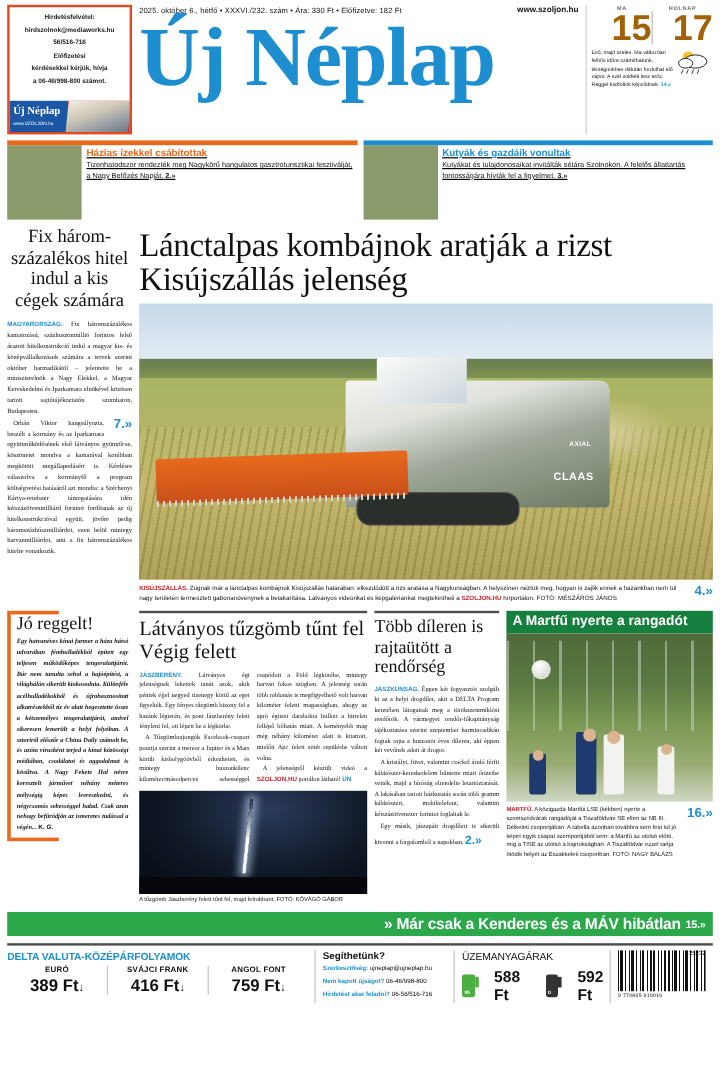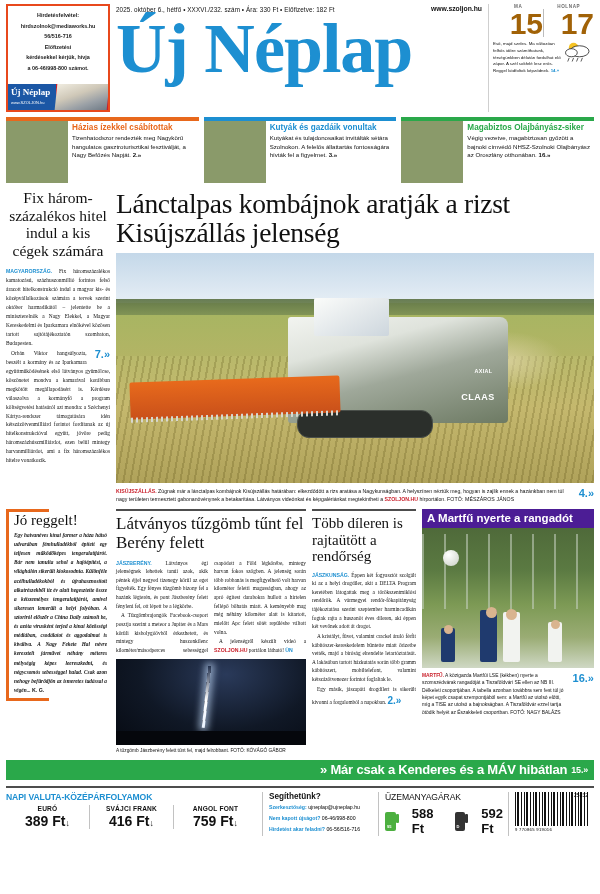--- a/index.html
+++ b/index.html
@@ -45,21 +45,21 @@
   .wx-heads { display: flex; }
   .wx-heads > div { flex: 1; text-align: center; font-size: 4.6px; font-weight: bold; color: #6b6b6b; letter-spacing: .6px; }
   .wx-temps { display: flex; align-items: flex-start; }
   .wx-temps > div { flex: 1; text-align: right; font-size: 30px; font-weight: bold; color: #a16207; line-height: 1; font-family: "Liberation Sans", sans-serif; }
   .wx-temps .sep { flex: 0 0 1px; background: #bcbcbc; height: 28px; }
   .wx-desc { font-size: 4.4px; line-height: 1.55; color: #111; margin-top: 2px; position: relative; padding-right: 1px; }
   .wx-desc .pg { color: #1d8fd1; font-weight: bold; }
   .wx-icon { float: right; width: 30px; height: 22px; margin: 0 0 1px 2px; }
 
   
-  .teasers { display: flex; gap: 5px; margin-top: 5px; height: 66px; }
+  .teasers { display: flex; gap: 5px; margin-top: 5px; height: 66px; text-decoration: underline; }
   .teaser { flex: 1; position: relative; display: flex; }
   .teaser .topbar { position: absolute; left: 0; right: 0; top: 0; height: 4px; }
   .teaser .photo { width: 62px; height: 62px; margin-top: 4px; background: #8a9a6a; flex: 0 0 62px; }
   .teaser .body { padding: 6px 2px 0 4px; flex: 1; }
   .teaser .t-title { font-size: 8.2px; font-weight: bold; line-height: 1.1; margin-bottom: 2px; }
   .teaser .t-text { font-size: 6.1px; line-height: 1.42; color: #111; }
   .teaser .t-text .pg { font-weight: bold; }
 
   .t1 .topbar { background: #e8681c; } .t1 .t-title { color: #e8681c; }
   .t2 .topbar { background: #1d8fd1; } .t2 .t-title { color: #1d8fd1; }
@@ -151,21 +151,21 @@
   .endpg-s { color: #1d8fd1; font-weight: bold; font-size: 10px; font-family: "Liberation Sans", sans-serif; }
 
   .meteor-photo { margin-top: 4px; height: 86px; position: relative; overflow: hidden;
     background: radial-gradient(ellipse at 58% 18%, #2a3a5a 0%, #101826 55%, #060a12 100%); }
   .meteor-photo .streak { position: absolute; left: 47%; top: 8%; width: 3px; height: 72%;
     background: linear-gradient(to bottom, rgba(255,255,255,0), #fff 55%, #eaf3ff 100%);
     transform: rotate(6deg); box-shadow: 0 0 7px 3px rgba(200,225,255,.65); }
   .meteor-photo .ground { position: absolute; left:0; right:0; bottom: 0; height: 16%; background: #05070c; }
   .meteor-cap { font-size: 4.8px; line-height: 1.4; margin-top: 3px; color: #111; }
 
-  .sport-badge { background: #4c1d95; color: #fff; font-size: 11.5px; font-weight: bold; padding: 3px 5px 4px 5px; }
+  .sport-badge { background: #15803d; color: #fff; font-size: 11.5px; font-weight: bold; padding: 3px 5px 4px 5px; }
   .sport-photo { height: 140px; position: relative; overflow: hidden;
     background: linear-gradient(to bottom,#4f6a3a 0%,#5b7a42 30%,#7d9a55 55%,#9aac74 78%,#cfd8c4 100%); }
   .sport-photo .fence { position: absolute; left:0; right:0; top: 4%; height: 54%;
     background: repeating-linear-gradient(90deg, rgba(200,210,195,.55) 0 2px, transparent 2px 22px); }
   .sport-photo .ball { position: absolute; left: 12%; top: 16%; width: 16px; height: 16px; border-radius: 50%;
     background: radial-gradient(circle at 35% 30%, #ffffff, #c9cfc4); }
   .p-white { position: absolute; bottom: 4%; background: #f2f3f0; border-radius: 2px; }
   .p-blue  { position: absolute; bottom: 4%; background: #1f3a6e; border-radius: 2px; }
   .p-head  { position: absolute; border-radius: 50%; background: #d9b48f; }
   .sport-cap { margin-top: 4px; display: flex; gap: 4px; align-items: flex-start; }
@@ -282,31 +282,20 @@
       <div class="photo ph-dogs"></div>
       <div class="body">
         <div class="t-title">Kutyák és gazdáik vonultak</div>
         <div class="t-text">
           <span>Kutyákat és tulajdonosaikat invitálták sétára Szolnokon. A felelős állattartás fontosságára hívták fel a figyelmet.</span>
           <span class="pg">3.»</span>
         </div>
       </div>
     </div>
 
-    <div class="teaser t3">
-      <div class="topbar"></div>
-      <div class="photo ph-ball"></div>
-      <div class="body">
-        <div class="t-title">Magabiztos Olajbányász-siker</div>
-        <div class="t-text">
-          <span>Végig vezetve, magabiztosan győzött a bajnoki címvédő NHSZ-Szolnoki Olajbányász az Oroszlány otthonában.</span>
-          <span class="pg">16.»</span>
-        </div>
-      </div>
-    </div>
   </div>
 
   <div class="main-row">
 
     <div class="col-left">
       <div class="left-head">Fix három-százalékos hitel indul a kis cégek számára</div>
       <div class="left-body">
         <p>
           <span class="loc">MAGYARORSZÁG.</span>
           <span>Fix háromszázalékos kamatozású, százhuszonmillió forintos felső árazott hitelkonstrukció indul a magyar kis- és középvállalkozások számára a tervek szerint október harmadikától – jelentette be a miniszterelnök a Nagy Elekkel, a Magyar Kereskedelmi és Iparkamara elnökével közösen tartott sajtótájékoztatón szombaton, Budapesten.</span>
@@ -358,21 +347,21 @@
         <div class="good-title">Jó reggelt!</div>
         <div class="good-text">
           <span>Egy hatvanéves kínai farmer a háza hátsó udvarában fémhulladékból épített egy teljesen működőképes tengeralattjárót. Bár nem tanulta sehol a hajóépítést, a világhálón sikerült kiokosodnia. Különféle acélhulladékokból és újrahasznosított alkatrészekből tíz év alatt hegesztette össze a kétszemélyes tengeralattjárót, amivel sikeresen lemerült a helyi folyóban. A sztoriról előszőr a China Daily számolt be, és azóta vírusként terjed a kínai közösségi médiában, csodálatot és aggodalmat is kiváltva. A Nagy Fekete Hal névre keresztelt járművet néhány méteres mélységig képes leereszkedni, és négycsomós sebességgel halad. Csak azon nehogy befürödjön az ismeretes tudással a végén...</span>
           <span class="sig">K. G.</span>
         </div>
       </div>
     </div>
 
     <div class="col-fire">
       <div class="rule-top"></div>
-      <div class="sub-head">Látványos tűzgömb tűnt fel Berény felett</div>
+      <div class="sub-head">Látványos tűzgömb tűnt fel Végig felett</div>
       <div class="two-col">
         <p class="first">
           <span class="loc-tag">JÁSZBERÉNY.</span>
           <span>Látványos égi jelenségnek lehettek tanúi azok, akik péntek éjjel negyed tizenegy körül az eget figyelték. Egy fényes tűzgömb bizony fel a hazánk légterén, és pont Jászberény felett fényleni fel, ott lépett be a légkörbe.</span>
         </p>
         <p><span>A Tűzgömbrajongók Facebook-csoport posztja szerint a meteor a Jupiter és a Mars körüli kisbolygóövből érkezhetett, és mintegy huszonkilenc kilométer/másodperces sebességgel csapódott a Föld légkörébe, mintegy harvan fokos szögben. A jelenség során több robbanás is megfigyelhető volt harvan kilométer feletti magasságban, ahogy az apró égitest darabokra hullott a hirtelen fellépő bőhatás miatt. A keményebb mag még néhány kilométer alatt is kitartott, mielőtt Apc felett sötét repülésbe váltott volna.</span></p>
         <p>
           <span>A jelenségről készült videó a</span>
           <span class="site-tag">SZOLJON.HU</span>
           <span>portálon látható!</span>
@@ -429,21 +418,21 @@
 
   <div class="promo">
     <span>» Már csak a Kenderes és a MÁV hibátlan</span>
     <span class="pg">15.»</span>
   </div>
 
   <div class="footer-rule"></div>
   <div class="footer">
 
     <div class="fx">
-      <div class="fx-title">NAPI VALUTA-KÖZÉPÁRFOLYAMOK</div>
+      <div class="fx-title">DELTA VALUTA-KÖZÉPÁRFOLYAMOK</div>
       <div class="fx-row">
         <div class="fx-cell">
           <div class="name">EURÓ</div>
           <div class="val"><span>389 Ft</span><span class="arr">↓</span></div>
         </div>
         <div class="fx-cell">
           <div class="name">SVÁJCI FRANK</div>
           <div class="val"><span>416 Ft</span><span class="arr">↓</span></div>
         </div>
         <div class="fx-cell">

